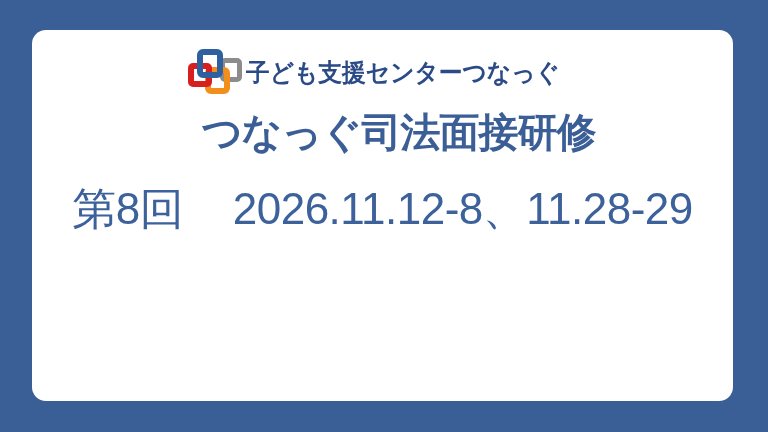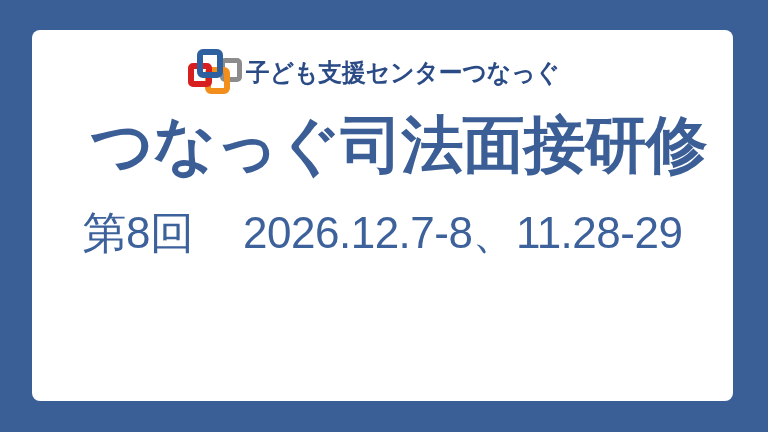--- a/index.html
+++ b/index.html
@@ -21,21 +21,21 @@
     box-sizing: border-box;
   }
 
   #card {
     position: absolute;
     left: 32px;
     top: 30px;
     width: 701px;
     height: 371px;
     background: #ffffff;
-    border-radius: 8px;
+    border-radius: 14px;
     box-sizing: border-box;
     display: flex;
     flex-direction: column;
     align-items: center;
   }
 
   
   #logo-row {
     display: flex;
     align-items: center;
@@ -102,21 +102,21 @@
     margin-top: 14px;
     width: 100%;
     text-align: center;
     color: #3a5e95;
     font-weight: bold;
     line-height: 1.12;
     white-space: nowrap;
   }
   .headline-line {
     display: block;
-    font-size: 62px;
+    font-size: 40px;
     letter-spacing: -1px;
     margin-left: 32px;
   }
   .headline-line.line-2 {
     margin-top: 4px;
   }
 
   
   #date-line {
     margin-top: 30px;
@@ -153,17 +153,17 @@
       <div id="logo-text">子ども支援センターつなっぐ</div>
     </div>
 
     <div id="headline">
       <span class="headline-line line-1">つなっぐ司法面接研修</span>
     </div>
 
     <div id="date-line">
       <span>第8回</span>
       <span class="date-sep"></span>
-      <span>2026.12.7-8、11.28-29</span>
+      <span>2026.11.12-8、11.28-29</span>
     </div>
 
   </div>
 </div>
 
 </body></html>

